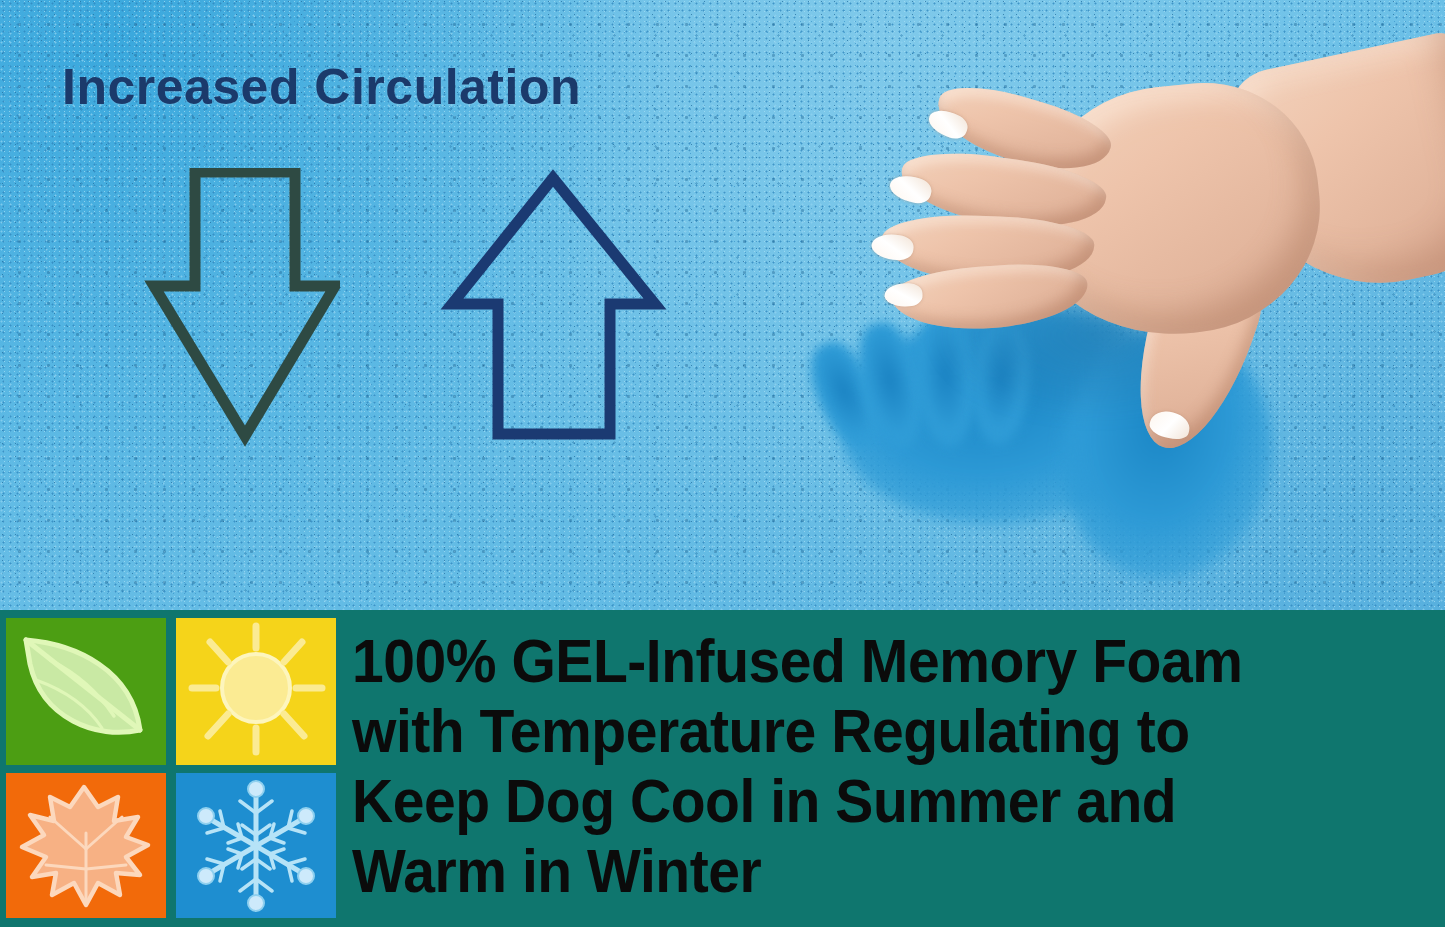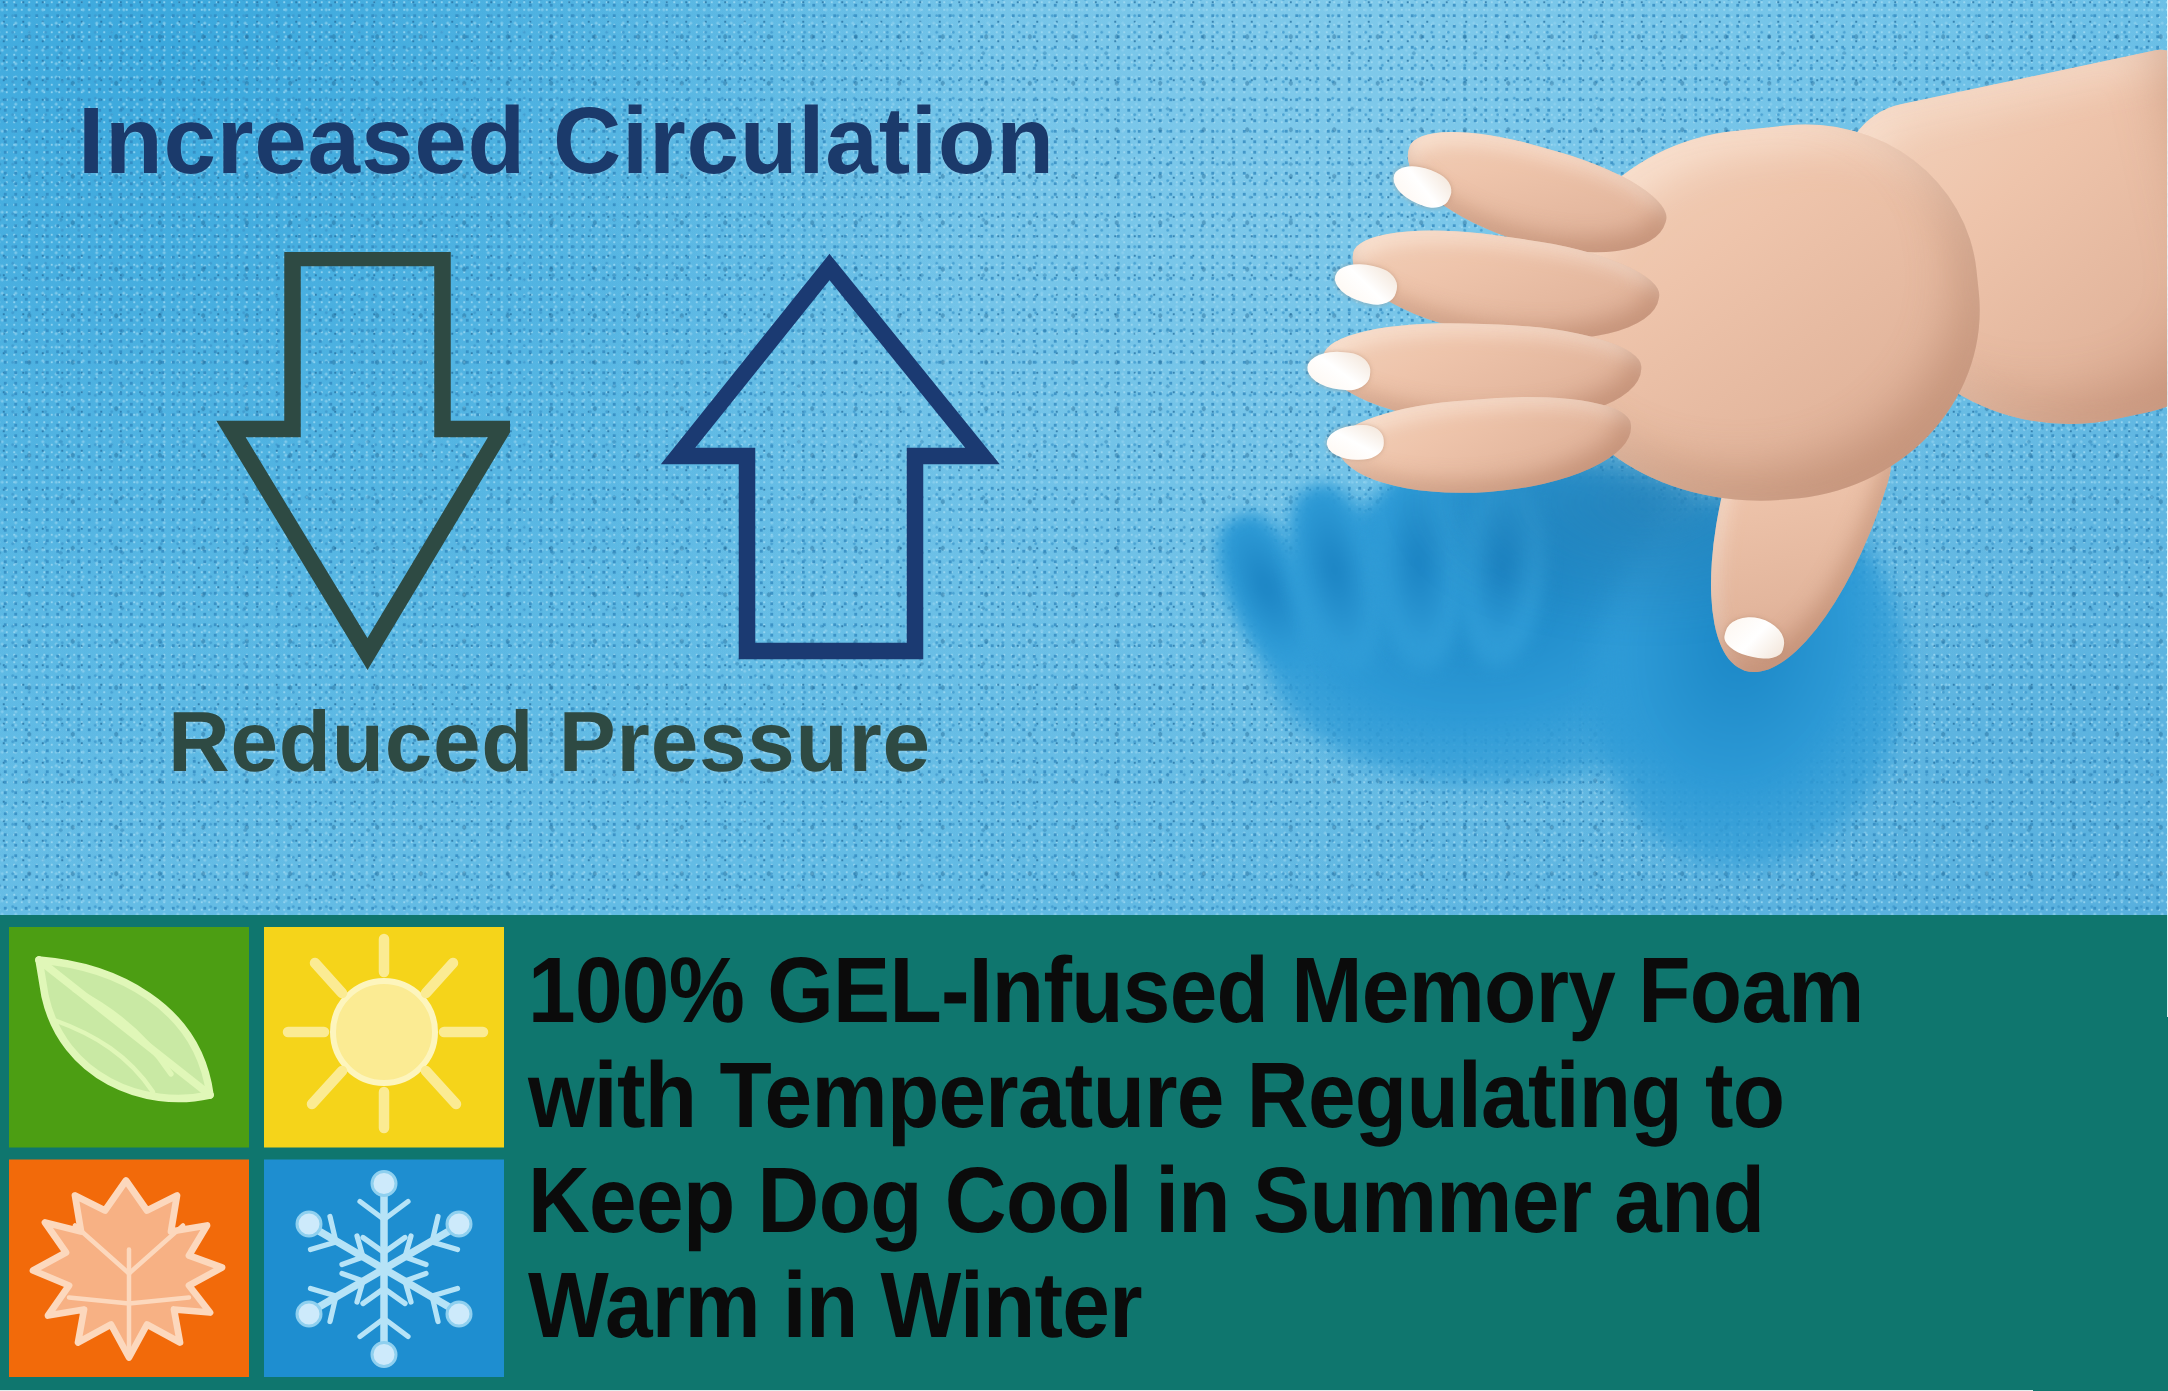--- a/index.html
+++ b/index.html
@@ -153,22 +153,22 @@
 
   
   .foam-caption {
     position: absolute;
     font-family: "Liberation Sans", sans-serif;
     font-weight: bold;
     white-space: nowrap;
     letter-spacing: 0.5px;
   }
   #caption-top {
-    left: 52px; top: 58px;
-    font-size: 63px;
+    left: 62px; top: 58px;
+    font-size: 50px;
     color: #1b3a6b;
     text-shadow: 0 1px 2px rgba(255,255,255,0.18);
   }
   #caption-bottom {
     left: 112px; top: 462px;
     font-size: 57px;
     color: #2e4a43;
     text-shadow: 0 1px 2px rgba(255,255,255,0.18);
   }
 
@@ -252,21 +252,20 @@
     <svg class="arrow-svg" id="arrow-down-wrap" viewBox="0 0 200 280">
       <polygon points="55,4 155,4 155,118 195,118 105,268 14,118 55,118" fill="none" stroke="#2e4a43" stroke-width="11" stroke-linejoin="miter" stroke-miterlimit="8"></polygon>
     </svg>
 
     <svg class="arrow-svg" id="arrow-up-wrap" viewBox="0 0 230 280">
       <polygon points="115,10 217,136 172,136 172,266 60,266 60,136 14,136" fill="none" stroke="#1b3a72" stroke-width="11" stroke-linejoin="miter" stroke-miterlimit="8"></polygon>
     </svg>
 
     <div class="foam-caption" id="caption-top" style="color: rgb(27, 58, 107);">Increased Circulation</div>
 
-    <div class="foam-caption" id="caption-bottom" style="color: rgb(46, 74, 67);">Reduced Pressure</div>
   </div>
 
   <div id="bottom-panel">
 
     <div id="tile-grid">
 
       <div class="season-tile" id="tile-spring" style="background: rgb(76, 158, 19);">
         <svg class="tile-glyph" viewBox="0 0 160 147">
           <path d="M20 22 C70 26 126 52 134 112 C90 122 36 100 24 46 Z" fill="#c9e9a4" stroke="#e0f7b8" stroke-width="5" stroke-linejoin="round"></path>
           <path d="M20 22 L134 112" fill="none" stroke="#e0f7b8" stroke-width="5" stroke-linecap="round"></path>

